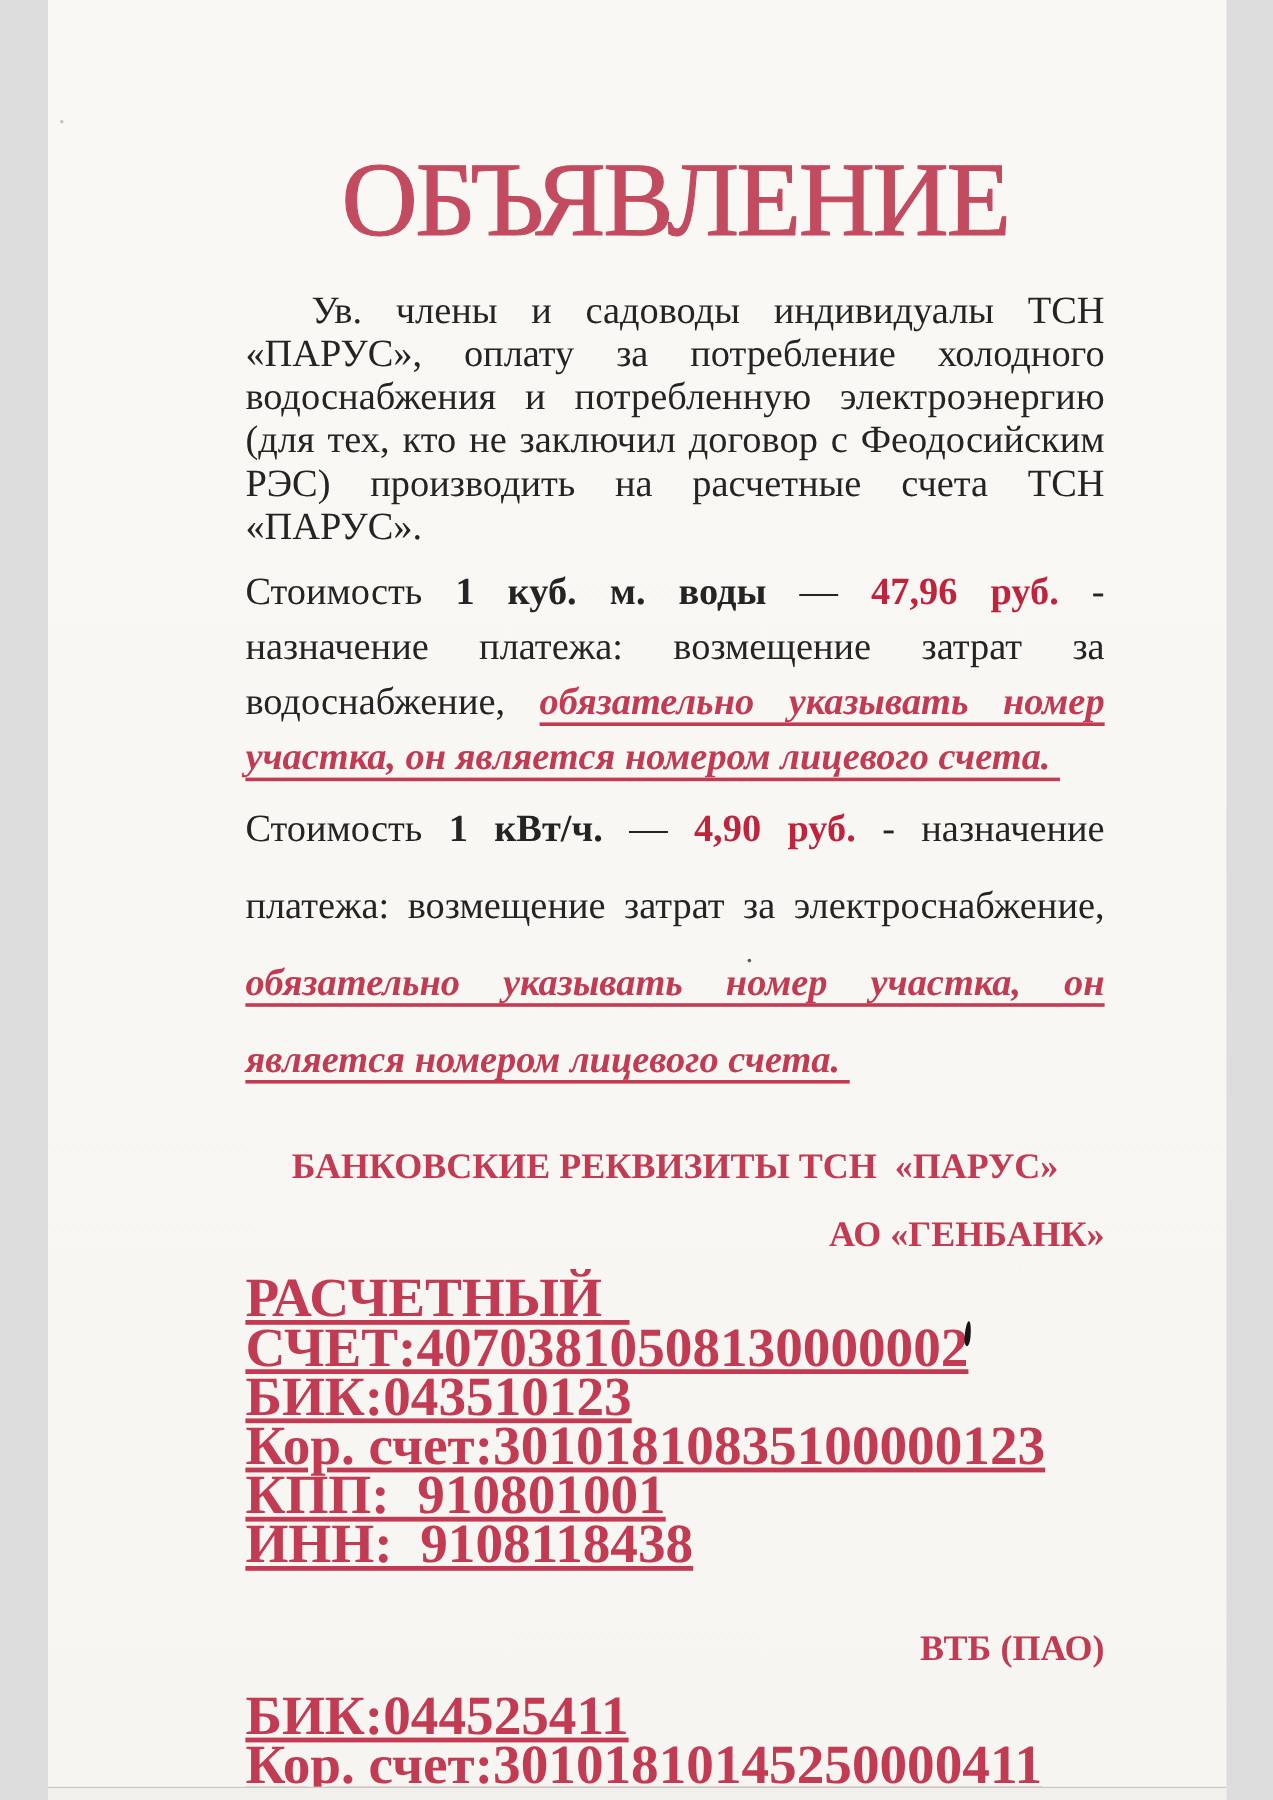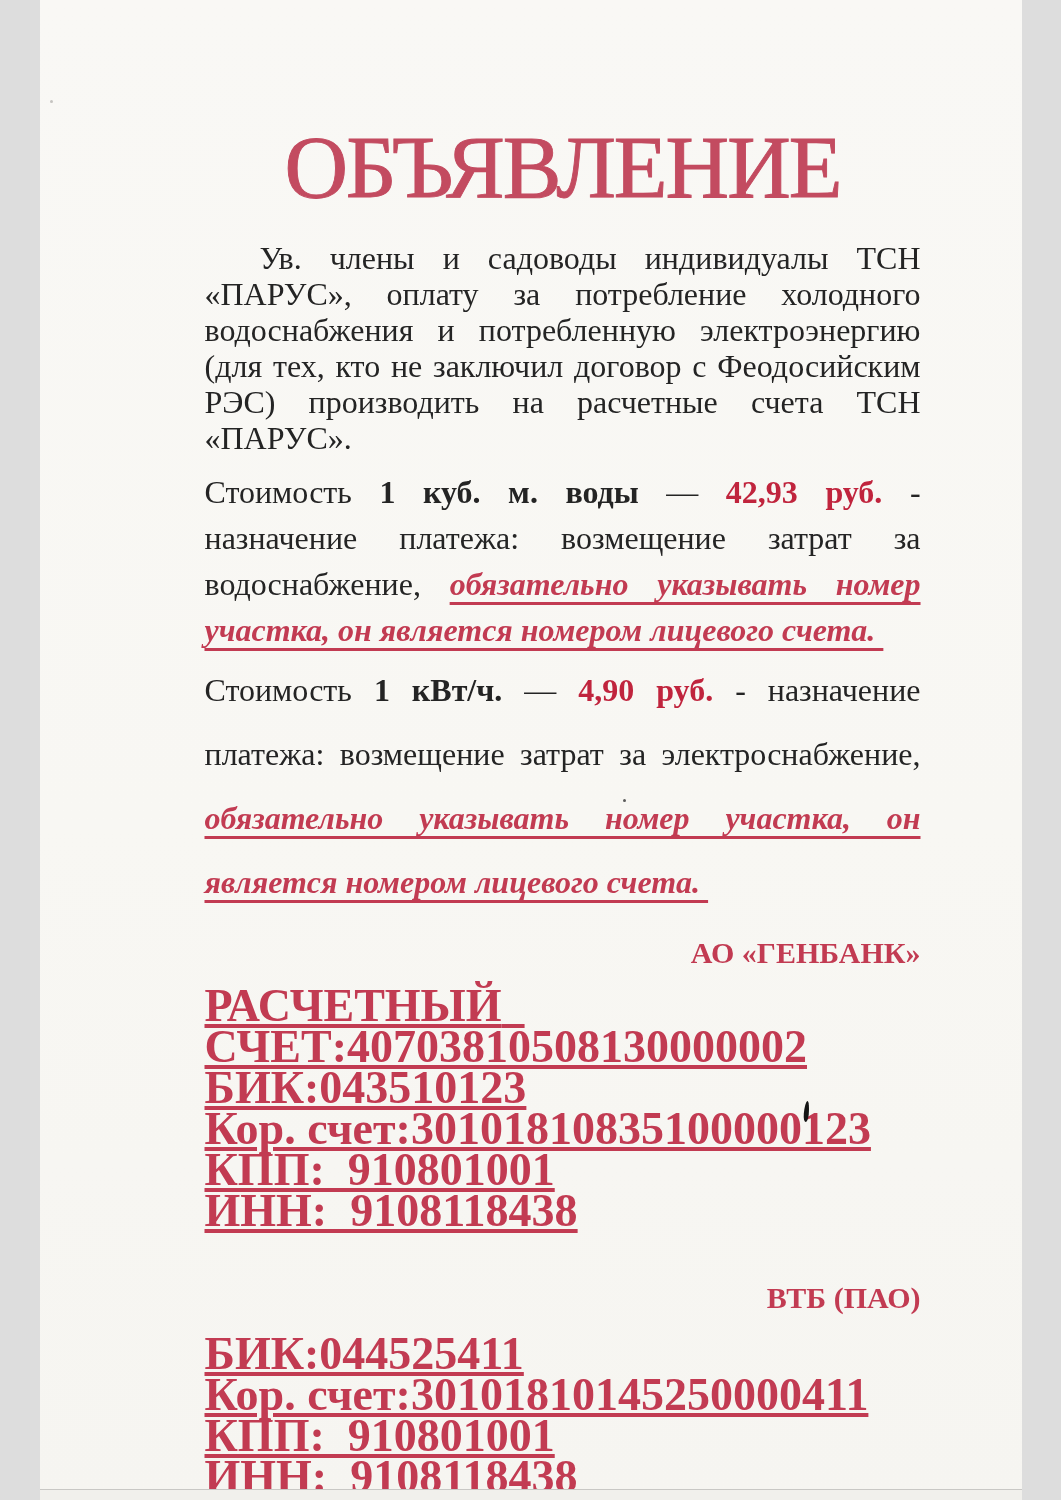--- a/index.html
+++ b/index.html
@@ -81,24 +81,25 @@
 </head>
 <body>
 
 <div class="page">
   <div class="content">
 
     <h1 class="title">ОБЪЯВЛЕНИЕ</h1>
 
     <p class="para p1">Ув. члены и садоводы индивидуалы ТСН «ПАРУС», оплату за потребление холодного водоснабжения и потребленную электроэнергию (для тех, кто не заключил договор с Феодосийским РЭС) производить на расчетные счета ТСН «ПАРУС».</p>
 
-    <p class="para p2"><span>Стоимость </span><span class="bk">1 куб. м. воды</span><span> — </span><span class="rb">42,93 руб.</span><span> - назначение платежа: возмещение затрат за водоснабжение, </span><span class="rui">обязательно указывать номер участка, он является номером лицевого счета.&nbsp;</span></p>
+    <p class="para p2"><span>Стоимость </span><span class="bk">1 куб. м. воды</span><span> — </span><span class="rb">47,96 руб.</span><span> - назначение платежа: возмещение затрат за водоснабжение, </span><span class="rui">обязательно указывать номер участка, он является номером лицевого счета.&nbsp;</span></p>
 
     <p class="para p3"><span>Стоимость </span><span class="bk">1 кВт/ч.</span><span> — </span><span class="rb">4,90 руб.</span><span> - назначение платежа: возмещение затрат за электроснабжение, </span><span class="rui">обязательно указывать номер участка, он является номером лицевого счета.&nbsp;</span></p>
 
+    <p class="sec-heading">БАНКОВСКИЕ РЕКВИЗИТЫ ТСН  «ПАРУС»</p>
 
     <p class="bank-name">АО «ГЕНБАНК»</p>
 
     <div class="bank-lines">
       <span class="bank-line">РАСЧЕТНЫЙ  СЧЕТ:40703810508130000002</span>
       <span class="bank-line">БИК:043510123</span>
       <span class="bank-line">Кор. счет:30101810835100000123</span>
       <span class="bank-line">КПП:  910801001</span>
       <span class="bank-line">ИНН:  9108118438</span>
     </div>

